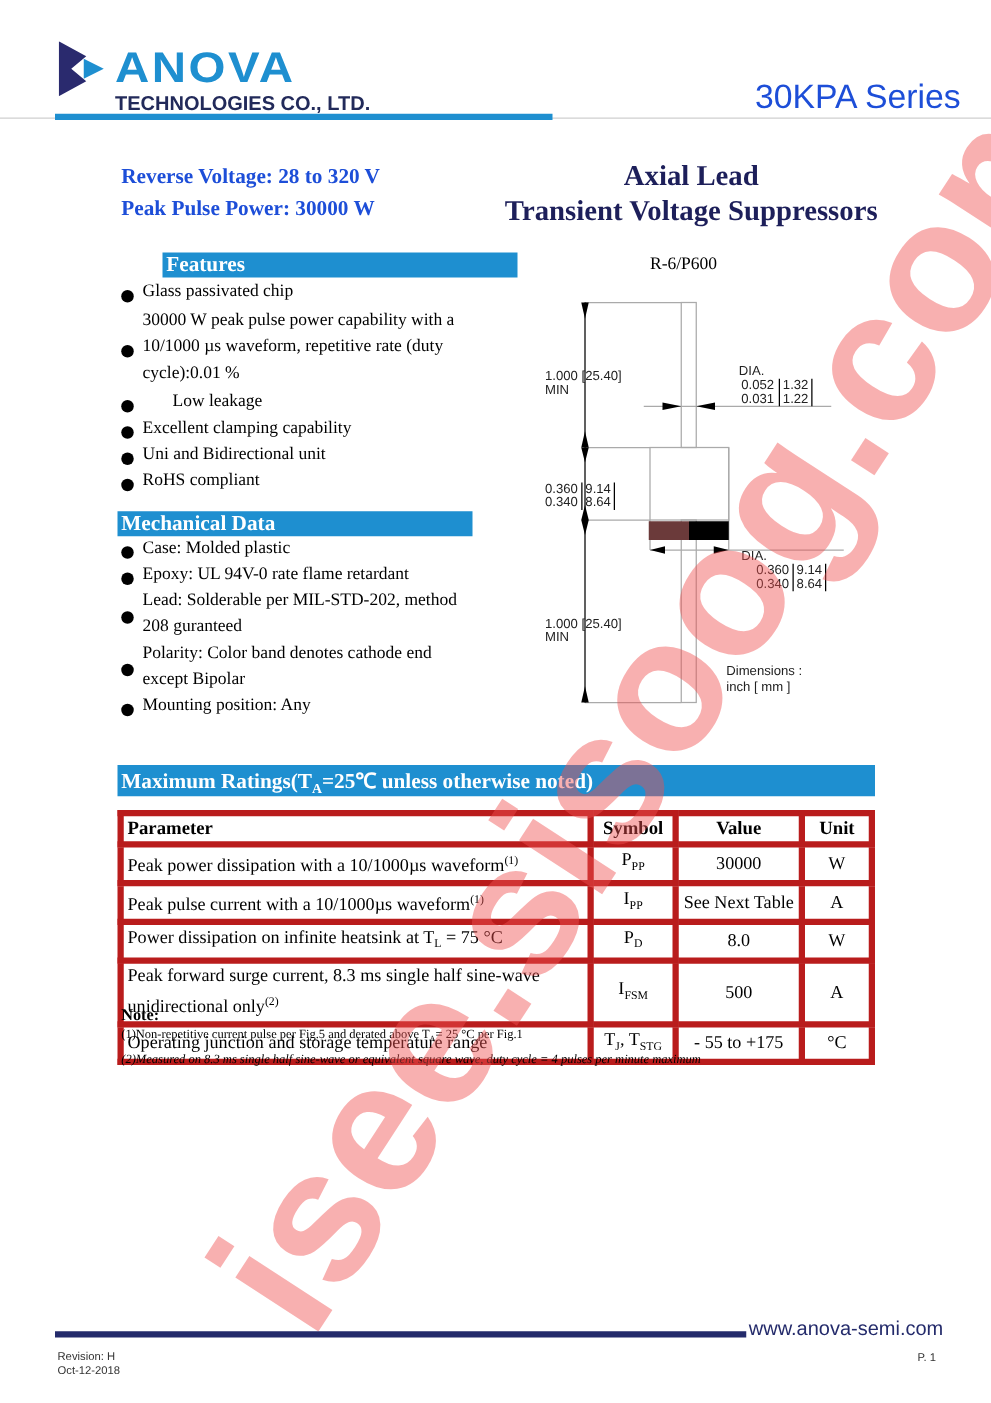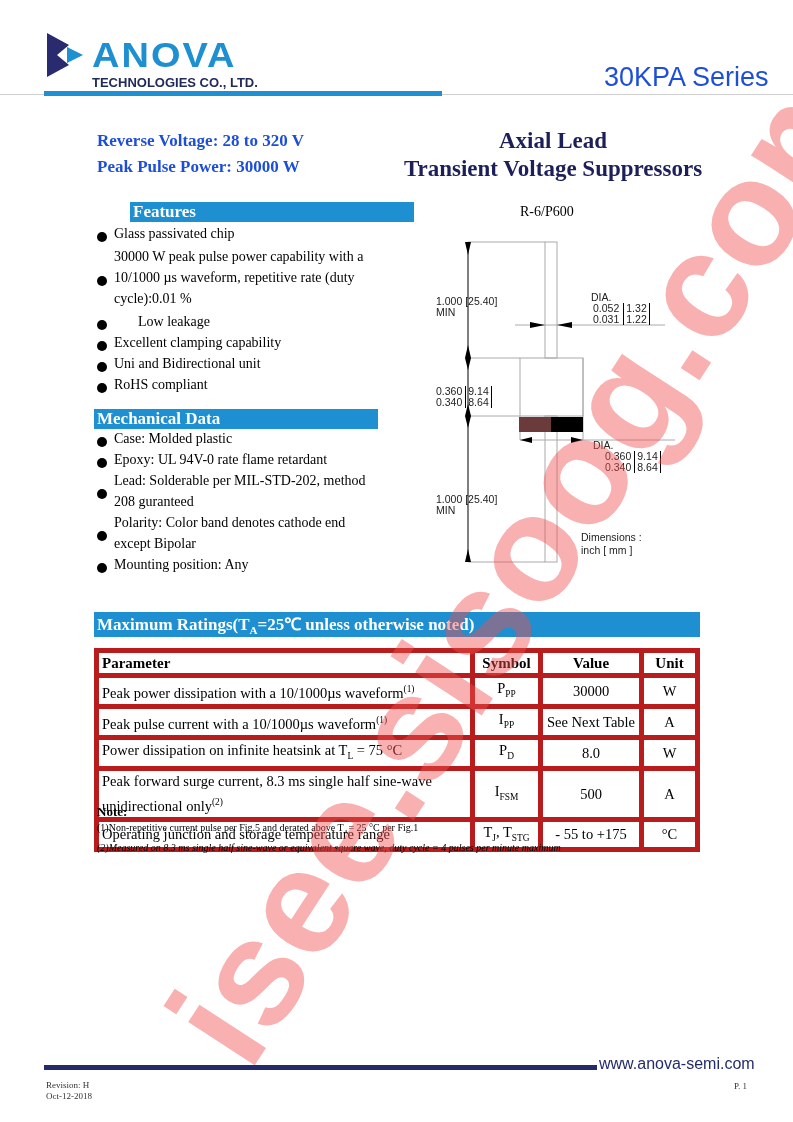--- a/index.html
+++ b/index.html
@@ -4,21 +4,21 @@
 <style>
   html, body { margin:0; padding:0; }
   body { width:793px; height:1122px; position:relative; background:#ffffff; overflow:hidden;
          font-family:"Liberation Serif", serif; color:#000; }
   .abs { position:absolute; }
   
   .logo-mark { left:47px; top:33px; width:40px; height:44px; }
   .logo-word { left:92px; top:38px; font-family:"Liberation Sans", sans-serif; font-weight:bold;
                font-size:38px; letter-spacing:2px; color:#1e8fd0; line-height:38px; transform:scaleY(0.9); transform-origin:top left; }
   .logo-sub { left:92px; top:75px; font-family:"Liberation Sans", sans-serif; font-weight:bold;
-              font-size:13px; color:#222a5a; }
+              font-size:16px; color:#222a5a; }
   .header-rule-gray { left:0; top:94px; width:793px; height:1px; background:#cfcfcf; }
   .header-rule-blue { left:44px; top:91px; width:398px; height:5px; background:#1e8fd0; }
   .series-title { left:604px; top:62px; font-family:Liberation Sans, sans-serif; font-size:27px; color:#1d4ed8; }
   
   .spec-line { left:97px; font-weight:bold; font-size:17px; color:#1d4ed8; }
   .main-title { left:388px; width:330px; text-align:center; font-weight:bold; font-size:23px; color:#1d1f5a; line-height:28px; }
   
   .section-bar { background:#1e8fd0; color:#fff; font-weight:bold; font-size:17px; padding-left:3px; box-sizing:border-box; line-height:20px; }
   
   .blist { left:97px; width:285px; font-size:14px; line-height:21px; }
@@ -32,21 +32,21 @@
   table.ratings { position:absolute; left:94px; top:648px; width:606px; border-collapse:collapse; font-size:14.5px; }
   table.ratings td, table.ratings th { border:5px solid #b91c1c; padding:0 3px; line-height:20px; }
   table.ratings th { font-weight:bold; font-size:15px; }
   table.ratings th.c-param { text-align:left; }
   table.ratings td.center, table.ratings th.center { text-align:center; }
   .notes { left:97px; font-size:10px; }
   sub, sup { font-size:65%; }
   
   .footer-rule { left:44px; top:1065px; width:553px; height:5px; background:#242b6b; }
   .footer-url { left:599px; top:1055px; font-family:"Liberation Sans", sans-serif; font-size:16px; color:#242b6b; }
-  .footer-small { font-family:Liberation Serif, serif; font-size:9px; color:#333;text-align:center; }
+  .footer-small { font-family:Liberation Sans, sans-serif; font-size:9px; color:#333;text-align:center; }
   
   .watermark { left:-40px; top:560px; font-family:"Liberation Sans", sans-serif; font-weight:bold; font-size:150px;
                color:rgba(240,80,80,0.45); transform:rotate(-57deg); transform-origin:center; white-space:nowrap; pointer-events:none; }
 </style>
 </head>
 <body>
 
 <svg class="abs logo-mark" viewBox="0 0 40 44">
   <path d="M0 0 L22 12 L10 22 L22 32 L0 44 Z" fill="#2a2a6e"></path>
   <path d="M20 14 L36 22 L20 30 Z" fill="#1e8fd0"></path>

